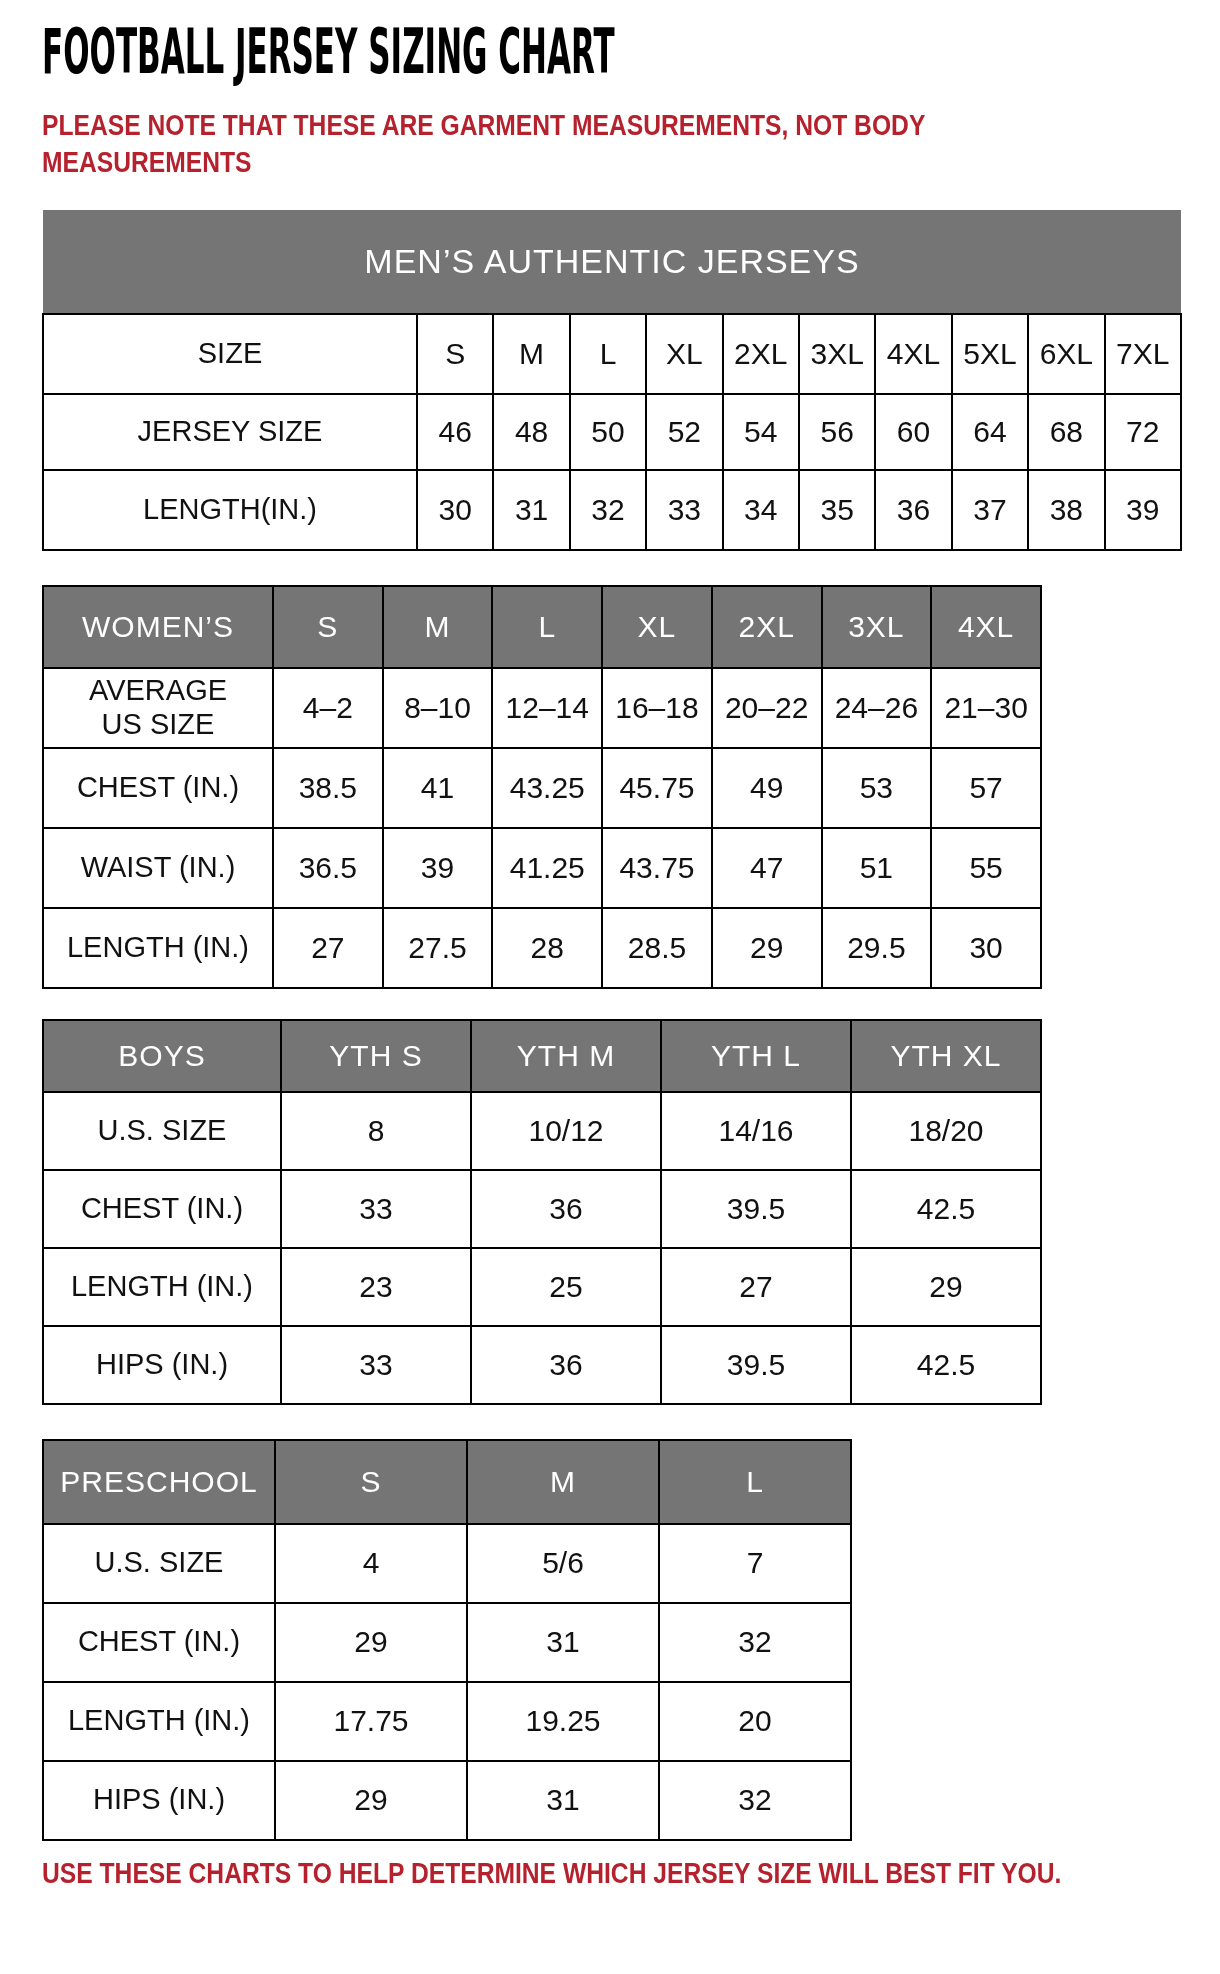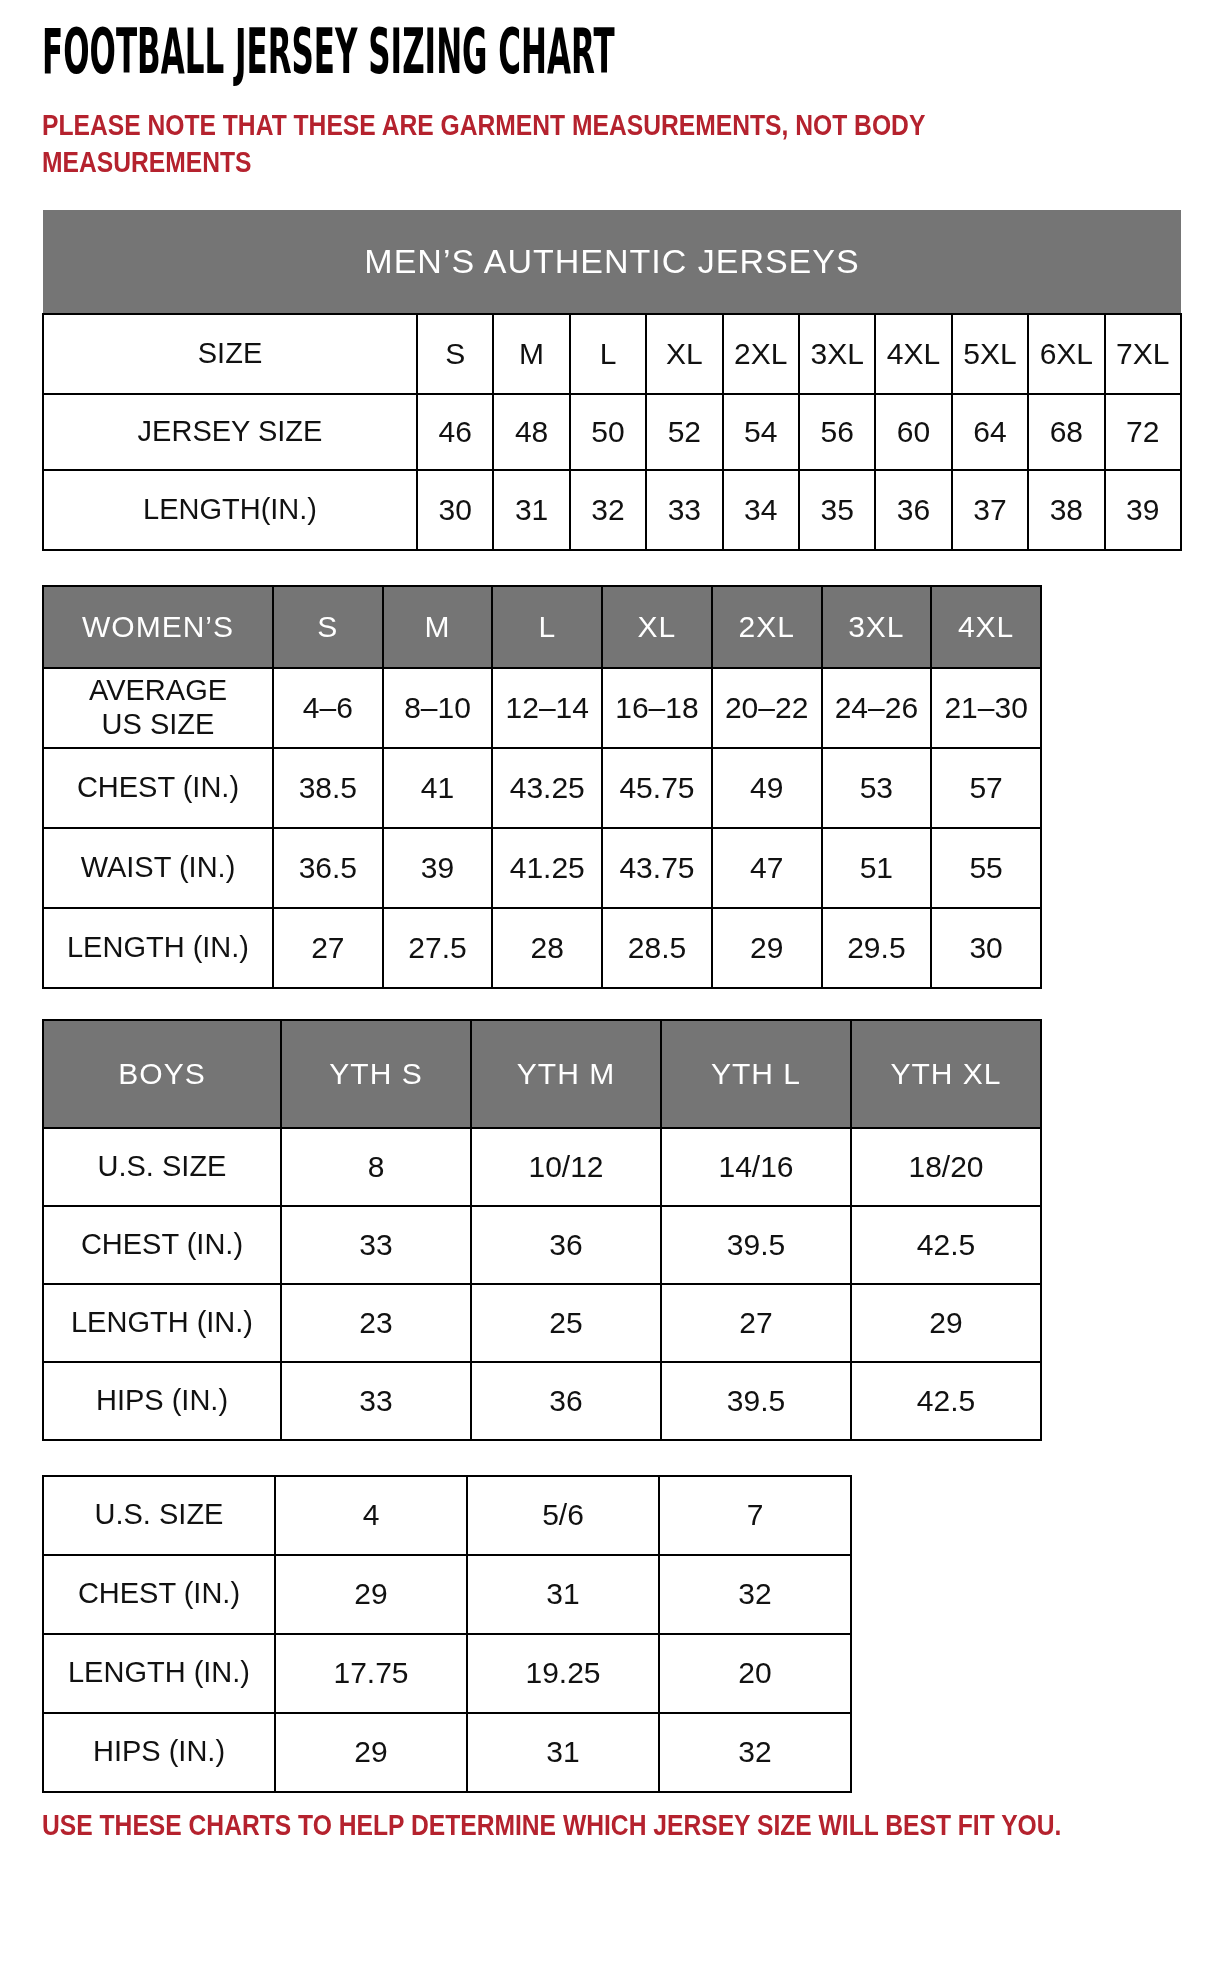--- a/index.html
+++ b/index.html
@@ -169,21 +169,21 @@
           <td class="head">M</td>
           <td class="head">L</td>
           <td class="head">XL</td>
           <td class="head">2XL</td>
           <td class="head">3XL</td>
           <td class="head">4XL</td>
         </tr>
         <tr style="height: 80px;">
           <td class="rowlabel">AVERAGE
 US SIZE</td>
-          <td class="val">4–6</td>
+          <td class="val">4–2</td>
           <td class="val">8–10</td>
           <td class="val">12–14</td>
           <td class="val">16–18</td>
           <td class="val">20–22</td>
           <td class="val">24–26</td>
           <td class="val">21–30</td>
         </tr>
         <tr style="height: 80px;">
           <td class="rowlabel">CHEST (IN.)</td>
           <td class="val">38.5</td>
@@ -219,21 +219,21 @@
 
   <table class="sizing boys" style="width: 1000px;">
       <colgroup>
         <col style="width: 238px;">
         <col>
         <col>
         <col>
         <col>
       </colgroup>
       <tbody>
-        <tr style="height: 108px;">
+        <tr style="height: 72px;">
           <td class="head">BOYS</td>
           <td class="head">YTH S</td>
           <td class="head">YTH M</td>
           <td class="head">YTH L</td>
           <td class="head">YTH XL</td>
         </tr>
         <tr style="height: 78px;">
           <td class="rowlabel">U.S. SIZE</td>
           <td class="val">8</td>
           <td class="val">10/12</td>
@@ -265,20 +265,26 @@
     </table>
 
   <table class="sizing preschool" style="width: 810px;">
       <colgroup>
         <col style="width: 232px;">
         <col>
         <col>
         <col>
       </colgroup>
       <tbody>
+        <tr style="height: 84px;">
+          <td class="head">PRESCHOOL</td>
+          <td class="head">S</td>
+          <td class="head">M</td>
+          <td class="head">L</td>
+        </tr>
         <tr style="height: 79px;">
           <td class="rowlabel">U.S. SIZE</td>
           <td class="val">4</td>
           <td class="val">5/6</td>
           <td class="val">7</td>
         </tr>
         <tr style="height: 79px;">
           <td class="rowlabel">CHEST (IN.)</td>
           <td class="val">29</td>
           <td class="val">31</td>

